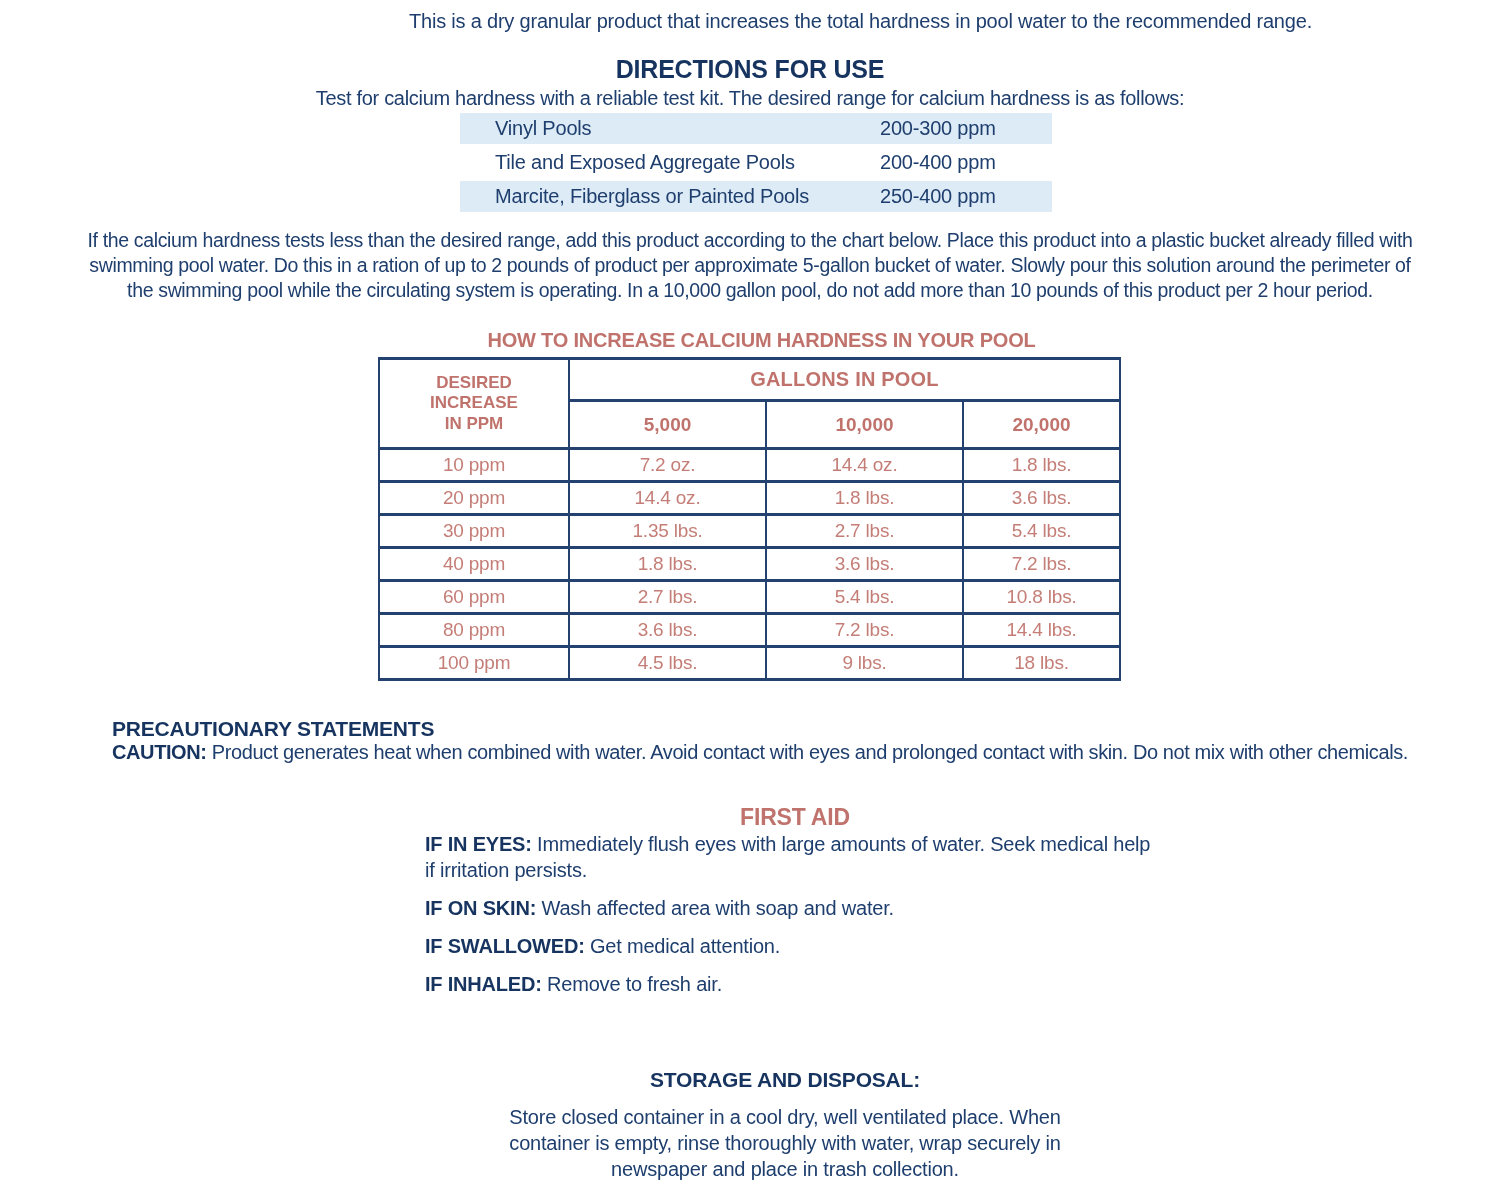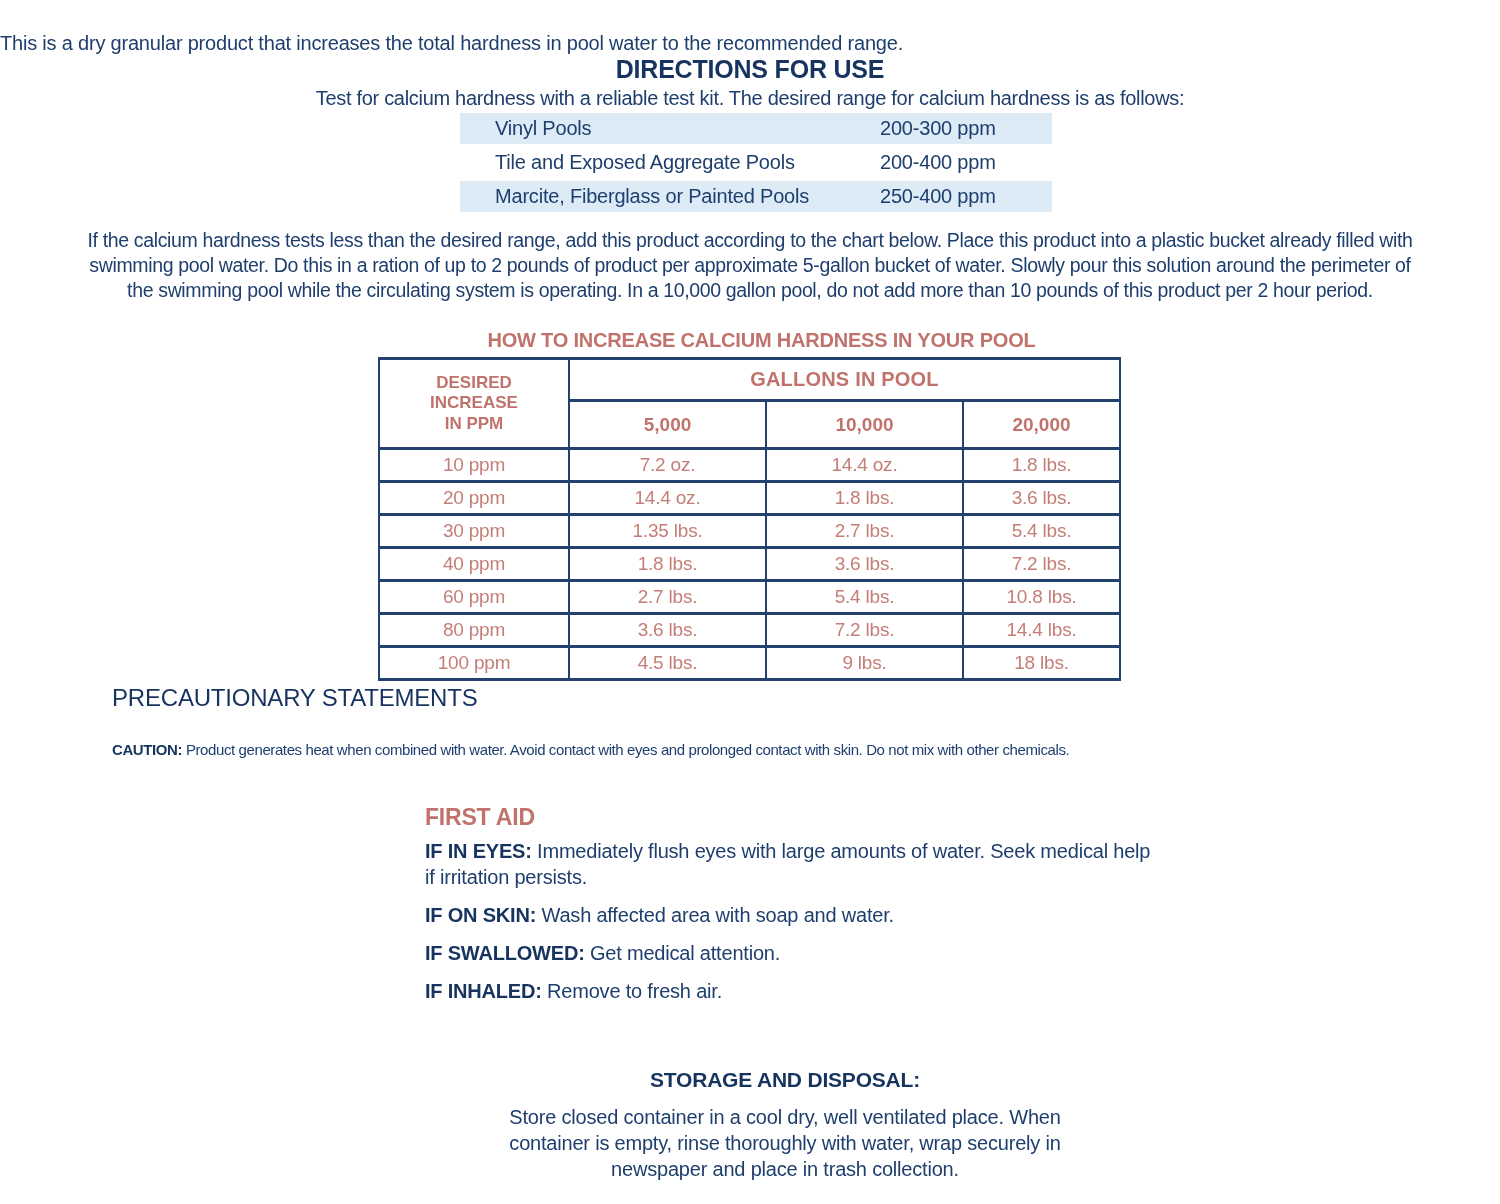--- a/index.html
+++ b/index.html
@@ -20,22 +20,22 @@
     position:relative;
     width:1500px;
     height:1204px;
     background:#ffffff;
     overflow:hidden;
   }
   .abs{position:absolute;}
 
   
   .intro-line1{
-    top:32px;left:0;width:1312px;
-    text-align:left;font-size:20px;letter-spacing:-0.2px;
+    top:10px;left:0;width:1312px;
+    text-align:right;font-size:20px;letter-spacing:-0.2px;
   }
   .directions-heading{
     top:55px;left:0;width:1500px;
     text-align:center;font-size:25px;font-weight:bold;color:var(--navy-dark);
     letter-spacing:-0.2px;
   }
   .test-line{
     top:87px;left:0;width:1500px;
     text-align:center;font-size:20px;letter-spacing:-0.3px;
   }
@@ -90,35 +90,35 @@
   th.col-header{
     height:48px;font-size:19px;font-weight:bold;color:var(--salmon);
   }
   table.dosage-table td{
     height:33px;font-size:19px;color:var(--salmon-light);
     letter-spacing:-0.2px;
   }
 
   
   .precaution-heading{
-    top:684px;left:112px;
-    font-size:24px;font-weight:normal;color:var(--navy-dark);
+    top:717px;left:112px;
+    font-size:21px;font-weight:bold;color:var(--navy-dark);
     letter-spacing:-0.2px;
   }
   .caution-line{
     top:741px;left:112px;width:1340px;
-    font-size:15px;letter-spacing:-0.4px;white-space:nowrap;
+    font-size:20px;letter-spacing:-0.4px;white-space:nowrap;
   }
   .caution-line b{color:var(--navy-dark);}
 
   
   .first-aid{top:804px;left:425px;width:740px;}
   .first-aid-heading{
-    font-size:23px;font-weight:bold;color:var(--salmon);
-    margin-bottom:7px;letter-spacing:-0.2px;
+    text-align:center;font-size:23px;font-weight:bold;color:var(--salmon);
+    letter-spacing:-0.2px;
   }
   .fa-item{
     font-size:20px;line-height:26px;letter-spacing:-0.2px;
   }
   .fa-item b{color:var(--navy-dark);}
   .fa-item + .fa-item{margin-top:12px;}
 
   
   .storage{top:1068px;left:470px;width:630px;text-align:center;}
   .storage-heading{

